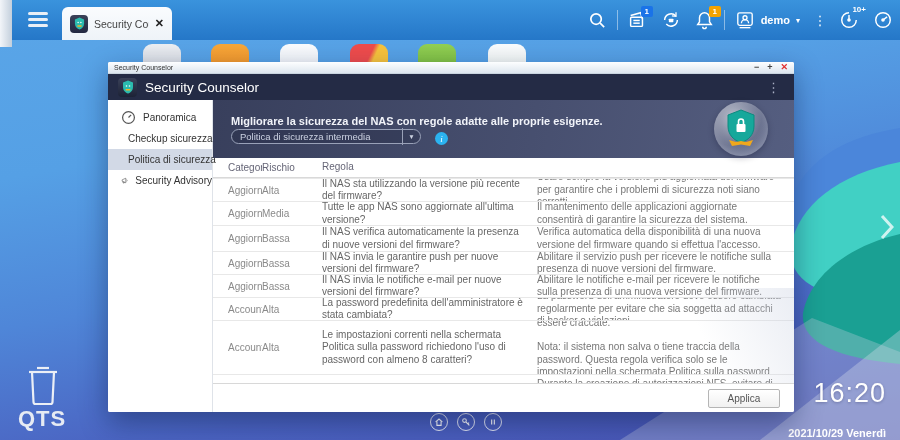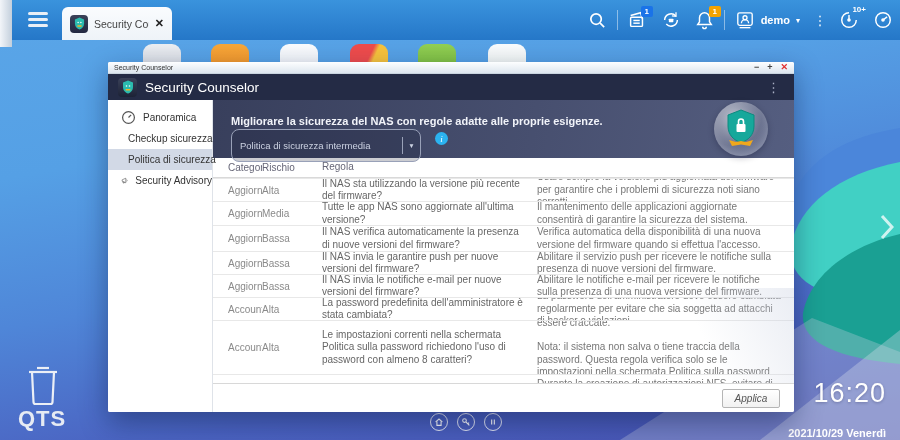--- a/index.html
+++ b/index.html
@@ -71,21 +71,21 @@
 
   .sidebar { width:105px; background:#fff; border-right:1px solid #dfe3e9; padding-top:7px; }
   .side-item { height:21px; display:flex; align-items:center; gap:7px; padding-left:13px; cursor:pointer; }
   .side-item.active { background:#d2d9e6; }
   .side-label { font-size:10px; color:#333; white-space:nowrap; }
 
   .main { position:relative; flex:1; width:581px; }
   .banner { position:relative; height:58px;
     background:linear-gradient(100deg,#383f5c 0%,#474f6f 55%,#555e80 100%); padding:15px 0 0 18px; }
   .banner-msg { color:#f1f3f9; font-size:11px; font-weight:bold; }
-  .policy-dd { position:absolute; left:18px; top:29px; width:190px; height:33px;
+  .policy-dd { position:absolute; left:18px; top:29px; width:190px; height:15px;
     border:1px solid #99a1b8; border-radius:8px; background:rgba(18,24,46,.22);
     display:flex; align-items:center; cursor:pointer; }
   .policy-dd-label { flex:1; font-size:9.5px; color:#ccd2e2; padding-left:8px; white-space:nowrap; overflow:hidden; }
   .policy-dd-caret { width:18px; text-align:center; font-size:6.5px; color:#ccd2e2; border-left:1px solid #99a1b8; line-height:17px; }
   .info-dot { position:absolute; left:222px; top:32px; width:13px; height:13px; border-radius:50%;
     background:#2bb3f0; color:#fff; font-size:9px; font-style:italic; font-family:"Liberation Serif",serif;
     display:flex; align-items:center; justify-content:center; cursor:pointer; }
   .badge-bubble { position:absolute; right:26px; top:2px; width:54px; height:54px; border-radius:50%;
     background:radial-gradient(circle at 35% 28%, rgba(255,255,255,.6), rgba(255,255,255,.14) 55%, rgba(150,160,195,.28));
     box-shadow:inset 0 -3px 8px rgba(255,255,255,.25), 0 2px 6px rgba(0,0,30,.25);
@@ -98,23 +98,23 @@
   .tc { font-size:10px; display:flex; align-items:center; overflow:hidden; }
   .tcC2 { flex:0 0 49px; padding-left:15px; color:#8a8a8a; }
   .tcR { flex:0 0 60px; color:#8a8a8a;text-align:right; }
   .tcG { flex:0 0 215px; color:#666; padding-right:12px; line-height:1.25; }
   .tcD { flex:1; color:#777; padding-right:12px; line-height:1.25; white-space:pre-line; }
   .win-wedge { position:absolute; right:0; bottom:0; width:140px; height:95px; pointer-events:none;
     background:linear-gradient(245deg, rgba(203,210,226,.4), rgba(203,210,226,0) 62%); }
 
   .wfooter { position:absolute; left:0; right:0; bottom:0; height:29px; background:#fff;
     border-top:1px solid #d8d8d8; }
-  .apply-btn { position:absolute; right:14px; top:5px; width:58px; height:19px;
+  .apply-btn { position:absolute; right:14px; top:5px; width:72px; height:19px;
     border:1px solid #b5b5b5; border-radius:2px; background:linear-gradient(#fff,#f1f1f1);
-    font-size:10px; color:#555; display:flex; align-items:center; justify-content:center; cursor:pointer;font-style:italic; }
+    font-size:10px; color:#555; display:flex; align-items:center; justify-content:center; cursor:pointer; }
 </style>
 </head>
 <body>
 
 <div class="stage">
 
   <svg class="waves" width="900" height="440" viewBox="0 0 900 440">
     <path d="M900,128 C848,136 808,158 793,196 L790,235 C835,228 872,218 900,212 Z" fill="#4b86da"></path>
     <path d="M900,162 C838,174 798,206 791,246 C787,280 818,300 900,307 Z" fill="#41d0c4"></path>
     <path d="M900,234 C848,246 810,276 803,313 C800,342 836,358 900,364 Z" fill="#1aa093"></path>

